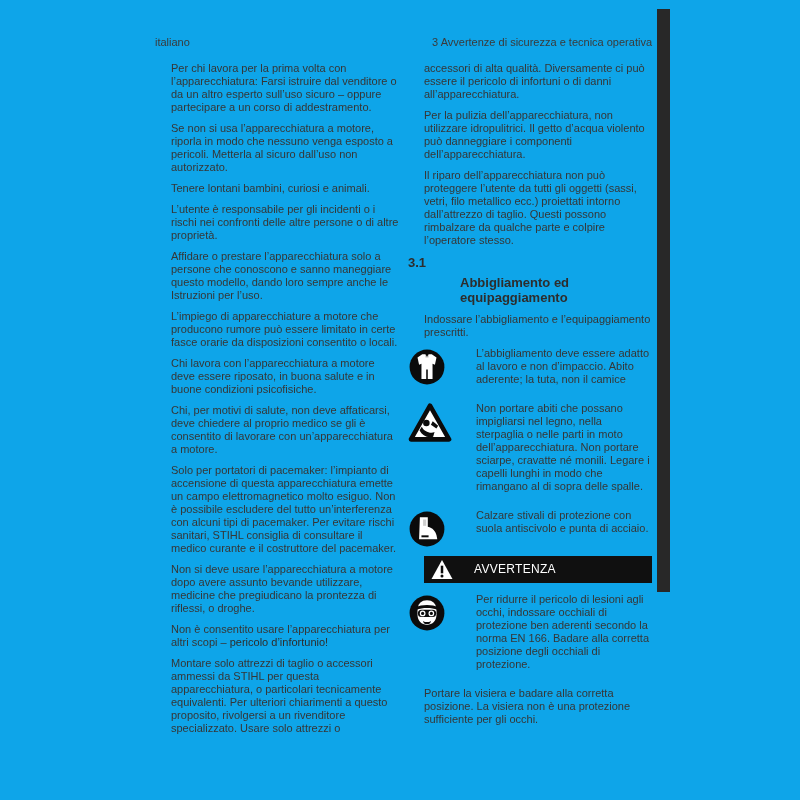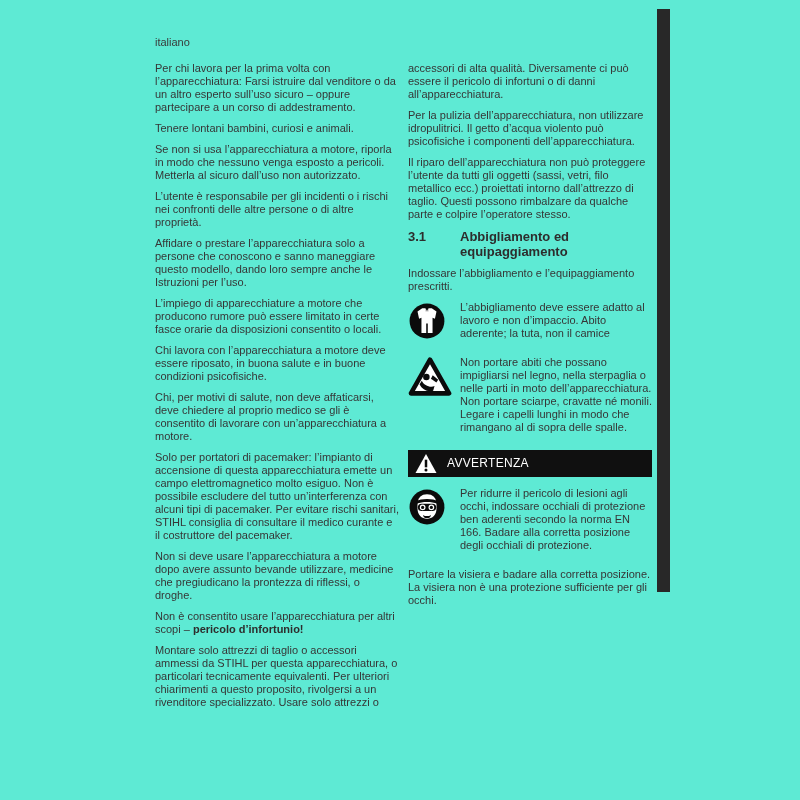--- a/index.html
+++ b/index.html
@@ -1,66 +1,67 @@
 <!DOCTYPE html>
 <html><head>
 <meta charset="utf-8">
 <style>
   html,body{margin:0;padding:0;width:800px;height:800px;background:#ffffff;}
-  .page{position:relative;width:800px;height:800px;background:#5eead4;
+  .page{position:relative;width:800px;height:800px;background:#0ea5e9;
         font-family:"Liberation Sans","DejaVu Sans",sans-serif;color:#363636;}
   .content{position:absolute;left:155px;top:36px;width:497px;}
   .header{display:flex;justify-content:space-between;font-size:11px;color:#3a3a3a;margin-bottom:14px;}
   .columns{display:flex;gap:9px;}
   .col{width:244px;font-size:11px;line-height:13px;text-align:left;}
-  .col p{margin:0 0 8px 0;}
-  strong{font-weight:bold;color:#2d2d2d;}
+  .col p{margin:0 0 8px 16px;}
+  strong{font-weight:normal;color:#2d2d2d;}
   .section-heading{display:flex;font-size:13px;line-height:15px;font-weight:bold;color:#2d2d2d;
                    margin:6px 0 8px 0;justify-content:center;}
   .section-heading .num{width:52px;flex:none;}
-  .section-heading .title{flex:1;}
+  .section-heading .title{flex:1;margin-top:20px;}
   .icon-item{display:flex;margin:0 0 8px 0;justify-content:center;}
   .icon-cell{width:52px;flex:none;padding-top:1px;}
   .icon-cell svg{display:block;}
   .icon-text{flex:1;margin:0;}
-  .banner{background:#101010;color:#fff;display:flex;align-items:center;gap:9px;
-          height:27px;padding:0 6px;margin:4px 0 10px 0;font-size:12px;letter-spacing:.3px;}
+  .banner{background:#101010;color:#fff;display:flex;align-items:center;gap:20px;
+          height:27px;padding:0 6px;margin:4px 0 10px 16px;font-size:12px;letter-spacing:.3px;}
   .banner .label{font-weight:normal;}
   .scrollbar{position:absolute;left:657px;top:9px;width:13px;height:583px;background:#282828;}
 </style>
 </head>
 <body>
 
 <div class="page">
   <div class="content">
 
     <div class="header">
       <span>italiano</span>
+      <span>3 Avvertenze di sicurezza e tecnica operativa</span>
     </div>
 
     <div class="columns">
 
       <div class="col">
         <p>Per chi lavora per la prima volta con l’apparecchiatura: Farsi istruire dal venditore o da un altro esperto sull’uso sicuro – oppure partecipare a un corso di addestramento.</p>
+        <p>Se non si usa l’apparecchiatura a motore, riporla in modo che nessuno venga esposto a pericoli. Metterla al sicuro dall’uso non autorizzato.</p>
         <p>Tenere lontani bambini, curiosi e animali.</p>
-        <p>Se non si usa l’apparecchiatura a motore, riporla in modo che nessuno venga esposto a pericoli. Metterla al sicuro dall’uso non autorizzato.</p>
         <p>L’utente è responsabile per gli incidenti o i rischi nei confronti delle altre persone o di altre proprietà.</p>
         <p>Affidare o prestare l’apparecchiatura solo a persone che conoscono e sanno maneggiare questo modello, dando loro sempre anche le Istruzioni per l’uso.</p>
         <p>L’impiego di apparecchiature a motore che producono rumore può essere limitato in certe fasce orarie da disposizioni consentito o locali.</p>
         <p>Chi lavora con l’apparecchiatura a motore deve essere riposato, in buona salute e in buone condizioni psicofisiche.</p>
         <p>Chi, per motivi di salute, non deve affaticarsi, deve chiedere al proprio medico se gli è consentito di lavorare con un’apparecchiatura a motore.</p>
         <p>Solo per portatori di pacemaker: l’impianto di accensione di questa apparecchiatura emette un campo elettromagnetico molto esiguo. Non è possibile escludere del tutto un’interferenza con alcuni tipi di pacemaker. Per evitare rischi sanitari, STIHL consiglia di consultare il medico curante e il costruttore del pacemaker.</p>
         <p>Non si deve usare l’apparecchiatura a motore dopo avere assunto bevande utilizzare, medicine che pregiudicano la prontezza di riflessi, o droghe.</p>
         <p><span>Non è consentito usare l’apparecchiatura per altri scopi – </span><strong>pericolo d’infortunio!</strong></p>
         <p>Montare solo attrezzi di taglio o accessori ammessi da STIHL per questa apparecchiatura, o particolari tecnicamente equivalenti. Per ulteriori chiarimenti a questo proposito, rivolgersi a un rivenditore specializzato. Usare solo attrezzi o</p>
       </div>
 
       <div class="col">
         <p>accessori di alta qualità. Diversamente ci può essere il pericolo di infortuni o di danni all’apparecchiatura.</p>
-        <p>Per la pulizia dell’apparecchiatura, non utilizzare idropulitrici. Il getto d’acqua violento può psicofisiche i componenti dell’apparecchiatura.</p>
+        <p>Per la pulizia dell’apparecchiatura, non utilizzare idropulitrici. Il getto d’acqua violento può danneggiare i componenti dell’apparecchiatura.</p>
         <p>Il riparo dell’apparecchiatura non può proteggere l’utente da tutti gli oggetti (sassi, vetri, filo metallico ecc.) proiettati intorno dall’attrezzo di taglio. Questi possono rimbalzare da qualche parte e colpire l’operatore stesso.</p>
 
         <div class="section-heading">
           <span class="num">3.1</span>
           <span class="title">Abbigliamento ed equipaggiamento</span>
         </div>
 
         <p>Indossare l’abbigliamento e l’equipaggiamento prescritti.</p>
 
         <div class="icon-item">
@@ -79,20 +80,31 @@
             <svg width="44" height="40" viewBox="0 0 48 44">
               <path d="M24 3 L45 40 H3 Z" fill="#ffffff" stroke="#0b0b0b" stroke-width="5" stroke-linejoin="round"></path>
               <circle cx="20" cy="22" r="3.6" fill="#0b0b0b"></circle>
               <path d="M15 26 c2 5 9 8 14 6 l-1.5 5 c-6 2 -12 -1 -15 -7 z" fill="#0b0b0b"></path>
               <path d="M27 20 l6 5 -2 3 -6-4 z" fill="#0b0b0b"></path>
             </svg>
           </span>
           <p class="icon-text">Non portare abiti che possano impigliarsi nel legno, nella sterpaglia o nelle parti in moto dell’apparecchiatura. Non portare sciarpe, cravatte né monili. Legare i capelli lunghi in modo che rimangano al di sopra delle spalle.</p>
         </div>
 
+        <div class="icon-item">
+          <span class="icon-cell">
+            <svg width="38" height="38" viewBox="0 0 48 48">
+              <circle cx="24" cy="24" r="22" fill="#0b0b0b"></circle>
+              <path fill="#ffffff" d="M15 9 h10 v12 c6 1 10 6 11 11 l1 5 H14 z"></path>
+              <path fill="#0b0b0b" d="M17 32 h9 v2.5 h-9 z"></path>
+              <path fill="#0b0b0b" d="M19 12 h4 v8 h-4 z" opacity="0.2"></path>
+            </svg>
+          </span>
+          <p class="icon-text">Calzare stivali di protezione con suola antiscivolo e punta di acciaio.</p>
+        </div>
 
 
         <div class="banner">
           <span>
             <svg width="24" height="21" viewBox="0 0 24 22" style="display:block">
               <path d="M12 1 L23 21 H1 Z" fill="#ffffff"></path>
               <rect x="10.7" y="7" width="2.6" height="8" fill="#0b0b0b"></rect>
               <circle cx="12" cy="17.8" r="1.6" fill="#0b0b0b"></circle>
             </svg>
           </span>

